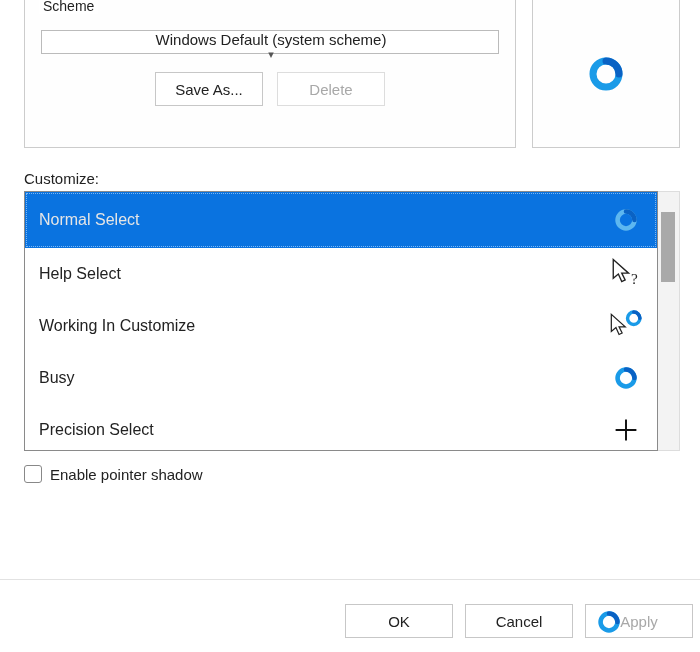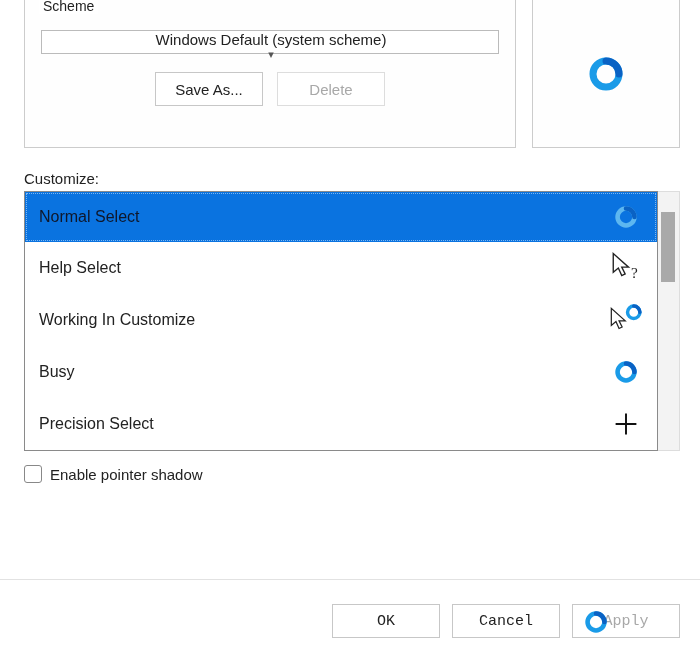--- a/index.html
+++ b/index.html
@@ -104,24 +104,24 @@
   .list-item {
     display: flex;
     align-items: center;
     justify-content: space-between;
     height: 52px;
     padding: 0 14px;
     font-size: 16px;
   }
   .list-item.selected {
     background: #0a73e0;
-    color: #0f172a;
+    color: #e5e5e5;
     outline: 1px dotted #7db6f0;
     outline-offset: -2px;
-    height: 50px;
+    height: 56px;
     gap: 32px;
   }
   .item-icon { width: 34px; display:flex; justify-content:center; align-items:center; }
 
   .scrollbar {
     width: 22px;
     height: 260px;
     background: #f3f3f3;
     border: 1px solid #ddd;
     border-left: none;
@@ -145,24 +145,23 @@
   .checkbox-row { display:flex; align-items:center; gap:8px; }
   .cbox {
     width: 18px; height: 18px; border: 1.5px solid #888; border-radius: 3px;
     background: #fff;
   }
   .right-btns { display:flex; gap:12px; }
 
   .dialog-footer {
     position: absolute;
     bottom: 14px;
-    right: 20px;
+    right: 7px;
     display: flex;
     gap: 12px;
-    font-family: Liberation Mono, monospace;
   }
 
   .divider {
     position: absolute;
     left: 0; right: 0;
     bottom: 72px;
     border-top: 1px solid #e2e2e2;
   }
 
   .apply-wrap { position: relative; }

